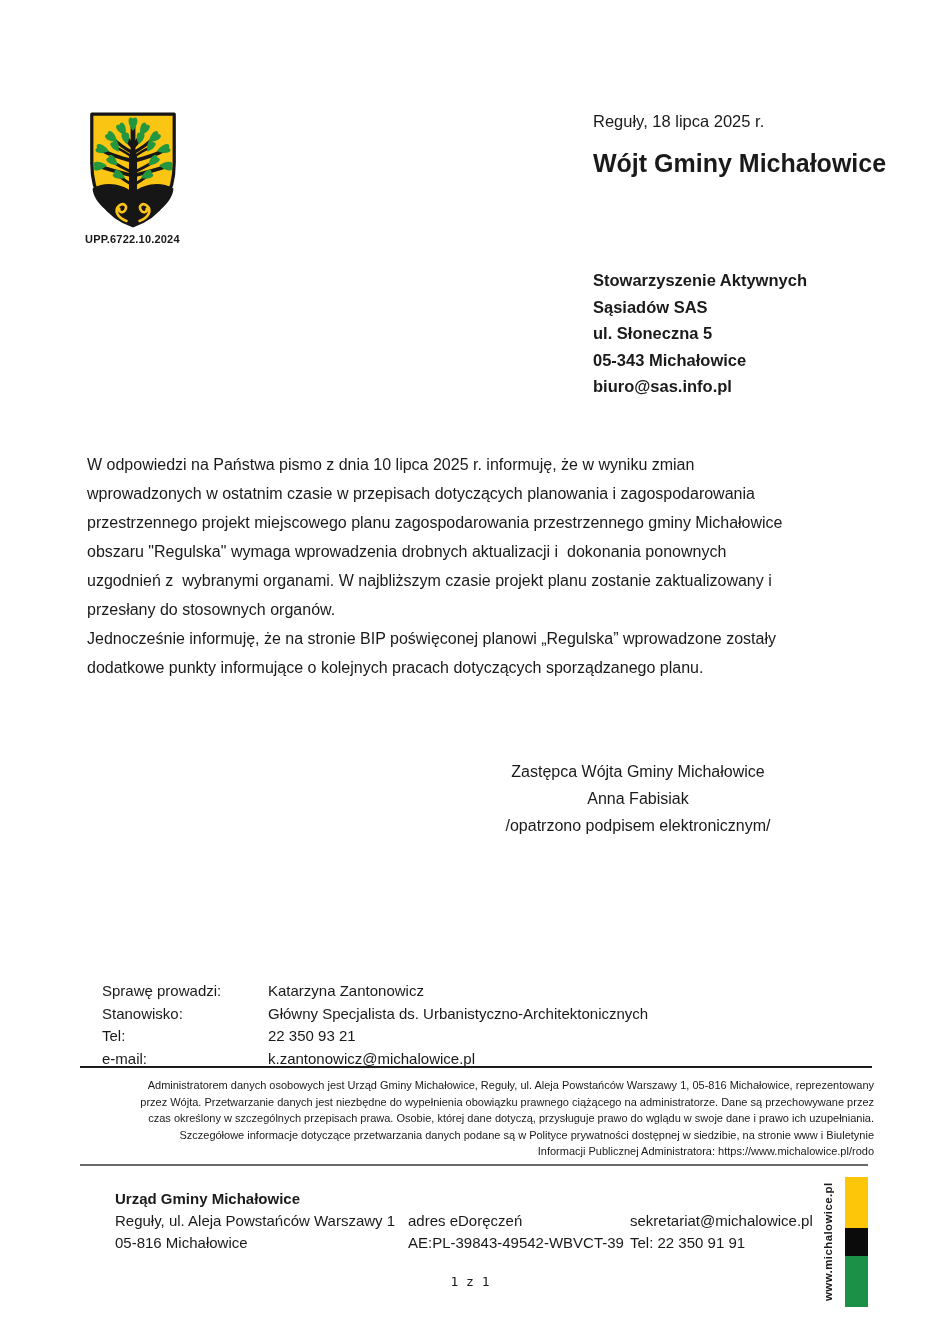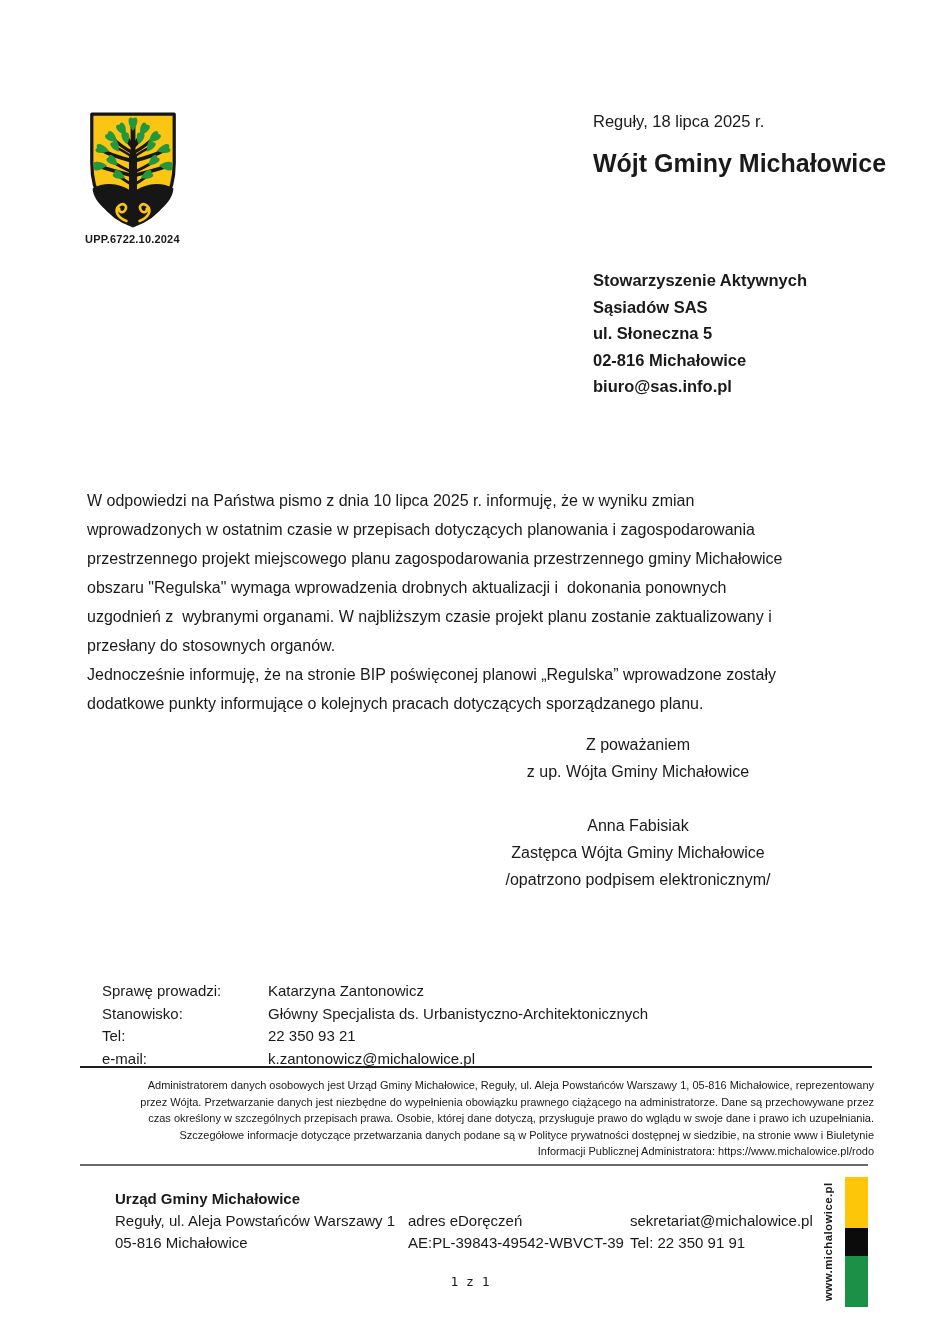--- a/index.html
+++ b/index.html
@@ -18,21 +18,21 @@
   
   #logo { left:85px; top:111px; width:96px; height:118px; }
   #ref-number { left:85px; top:233px; font-size:11px; font-weight:bold; letter-spacing:0.2px; }
   #place-date { left:593px; top:112px; font-size:16.5px; }
   #sender-title { left:593px; top:149px; font-size:25px; font-weight:bold; }
 
   
   #recipient { left:593px; top:267px; font-size:16.5px; font-weight:bold; line-height:26.5px; white-space:pre-line; }
 
   
-  #body { left:87px; top:450px; width:792px; font-size:16px; line-height:29px;margin-top:36px; }
+  #body { left:87px; top:450px; width:792px; font-size:16px; line-height:29px; }
   #body p { white-space:pre-wrap; margin:0; }
 
   
   #closing { left:420px; top:731px; width:436px; text-align:center; font-size:16px; line-height:27px; }
   #closing .salutation { white-space:pre-line; }
   #closing .signer { margin-top:27px; }
 
   
   #case-officer { left:87px; top:980px; font-size:15px; line-height:22.5px;margin-left:15px; }
   #case-officer .row { display:flex; }
@@ -118,40 +118,38 @@
   </svg>
 
   <div id="ref-number" class="abs">UPP.6722.10.2024</div>
 
   <div id="place-date" class="abs">Reguły, 18 lipca 2025 r.</div>
   <div id="sender-title" class="abs">Wójt Gminy Michałowice</div>
 
   <div id="recipient" class="abs">Stowarzyszenie Aktywnych
 Sąsiadów SAS
 ul. Słoneczna 5
-02-816 Michałowice
+05-343 Michałowice
 biuro@sas.info.pl</div>
 
   <div id="body" class="abs">
     <p>W odpowiedzi na Państwa pismo z dnia 10 lipca 2025 r. informuję, że w wyniku zmian
 wprowadzonych w ostatnim czasie w przepisach dotyczących planowania i zagospodarowania
 przestrzennego projekt miejscowego planu zagospodarowania przestrzennego gminy Michałowice
 obszaru "Regulska" wymaga wprowadzenia drobnych aktualizacji i  dokonania ponownych
 uzgodnień z  wybranymi organami. W najbliższym czasie projekt planu zostanie zaktualizowany i
 przesłany do stosownych organów.</p>
     <p>Jednocześnie informuję, że na stronie BIP poświęconej planowi „Regulska” wprowadzone zostały
 dodatkowe punkty informujące o kolejnych pracach dotyczących sporządzanego planu.</p>
   </div>
 
   <div id="closing" class="abs">
-    <div class="salutation">Z poważaniem
-z up. Wójta Gminy Michałowice</div>
     <div class="signer">
+      <div>Zastępca Wójta Gminy Michałowice</div>
       <div>Anna Fabisiak</div>
-      <div>Zastępca Wójta Gminy Michałowice</div>
       <div>/opatrzono podpisem elektronicznym/</div>
     </div>
   </div>
 
   <div id="case-officer" class="abs">
     <div class="row">
       <span class="lbl">Sprawę prowadzi:</span>
       <span>Katarzyna Zantonowicz</span>
     </div>
     <div class="row">

